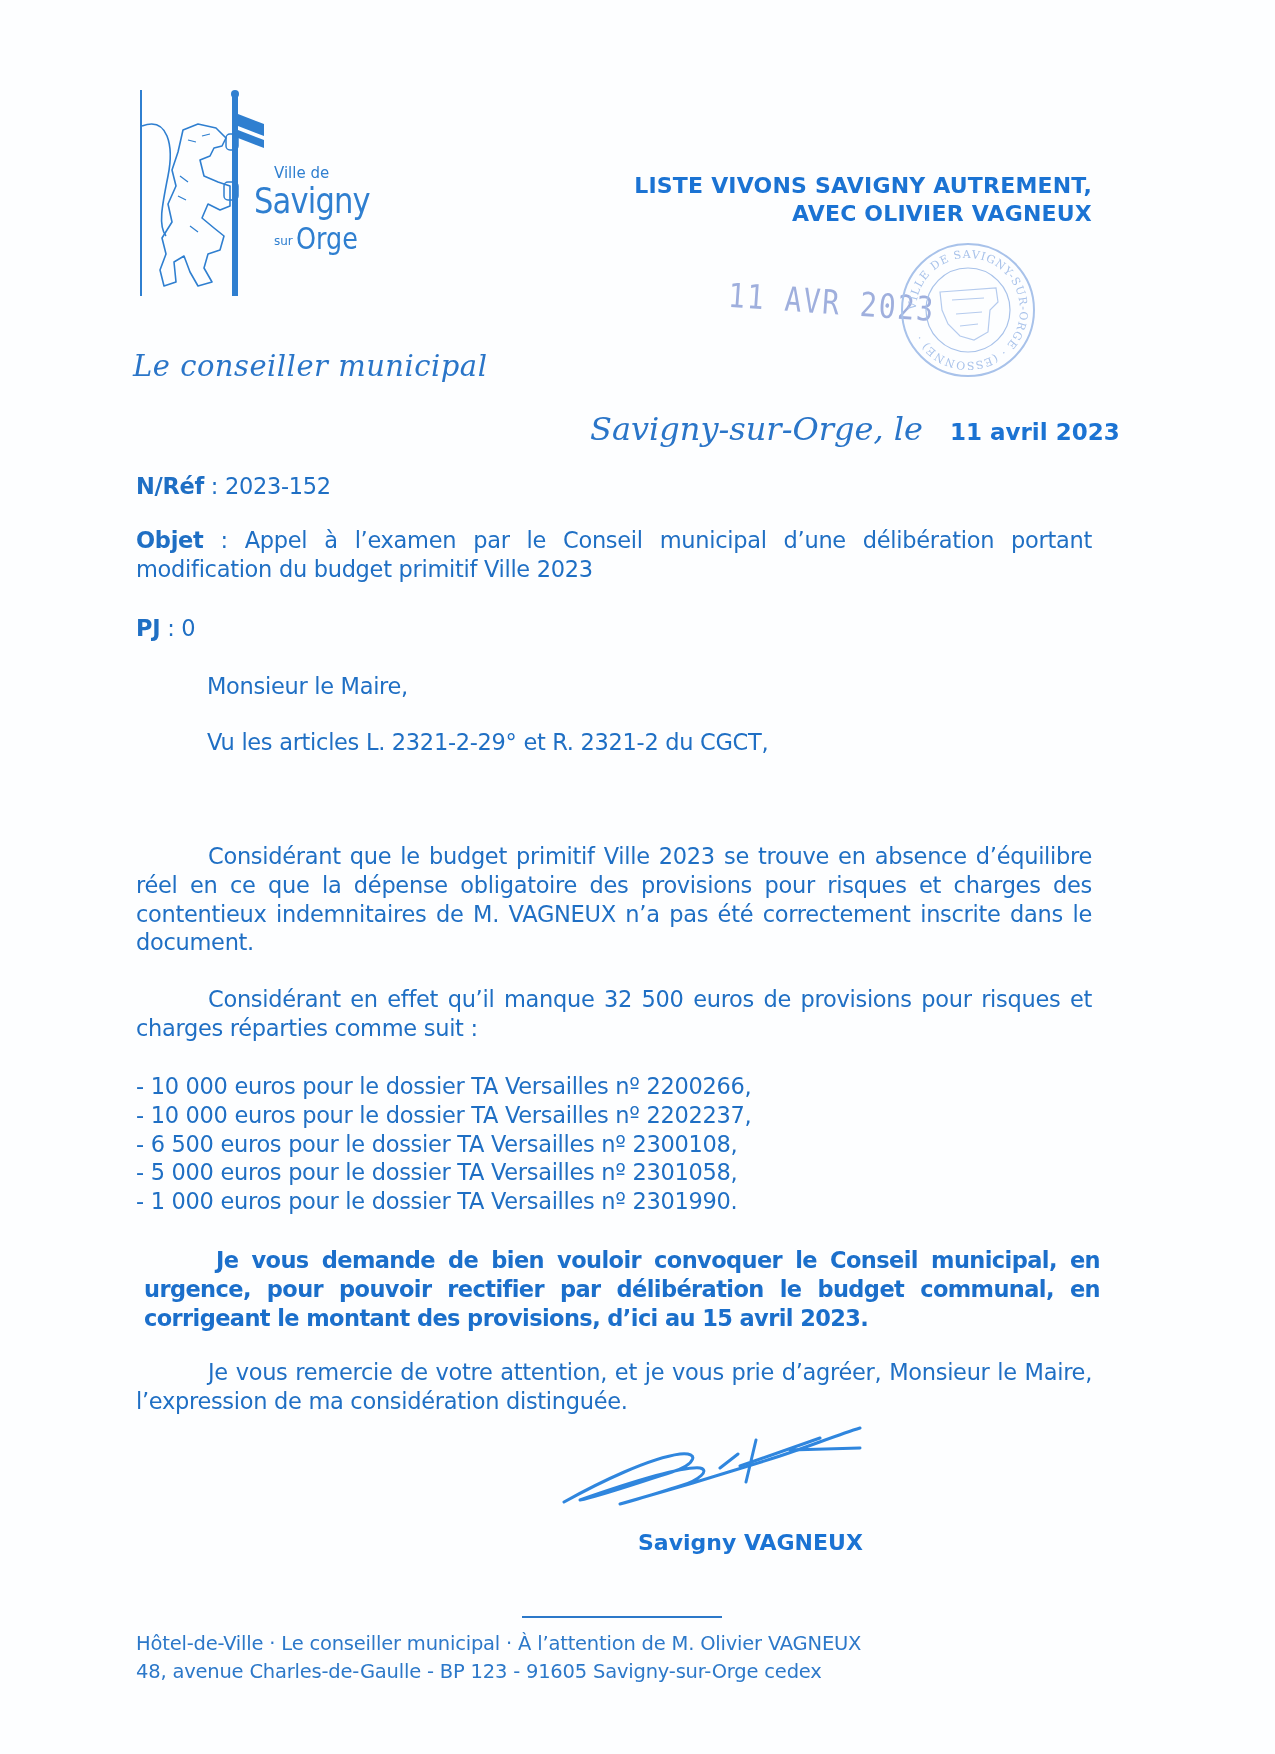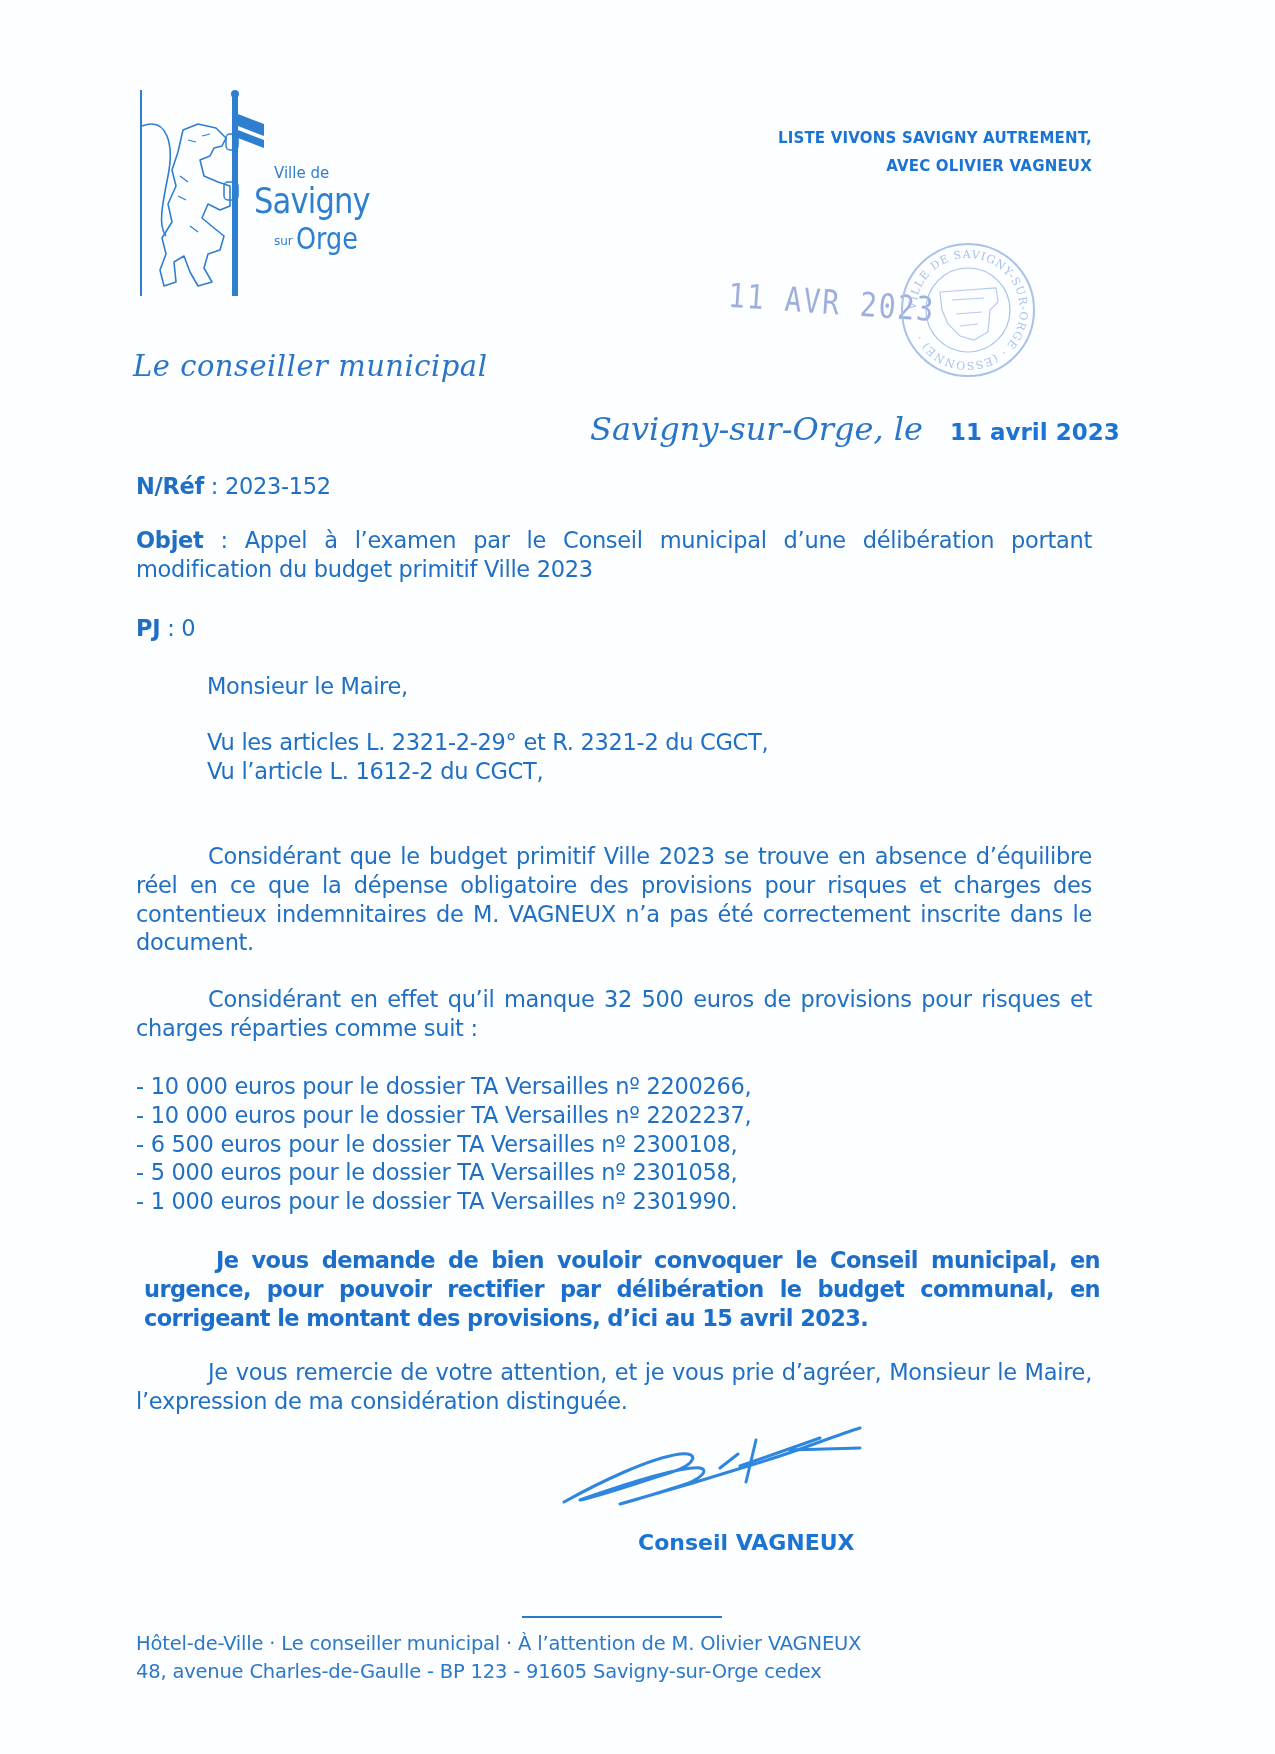--- a/index.html
+++ b/index.html
@@ -1,22 +1,22 @@
 <!DOCTYPE html>
 <html><head>
 <meta charset="utf-8">
 <style>
   html, body { margin:0; padding:0; }
   body { width:1275px; height:1754px; background:#fdfeff; position:relative; overflow:hidden;
          font-family:"DejaVu Sans", sans-serif; color:#1f6fc4; }
   .abs { position:absolute; }
   .txt { font-size:22.5px; line-height:28.8px; color:#1f6fc4; letter-spacing:-0.3px; }
   .bold { font-weight:bold; }
-  .heading { font-family:"DejaVu Sans", sans-serif; font-weight:bold; font-size:15px; color:#1b73d3;
-             text-align:right; line-height:28px; letter-spacing:0.2px; }
+  .heading { font-family:"DejaVu Sans", sans-serif; font-weight:bold; font-size:22px; color:#1b73d3;
+             text-align:right; line-height:28px; letter-spacing:0.2px;margin-top:48px; }
   .script { font-family:"DejaVu Serif", serif; font-style:italic; color:#2a75c8; }
   .justify { text-align:justify; text-align-last:left; }
   .indent { text-indent:72px; }
   .logo-text { font-family:"DejaVu Sans", sans-serif; color:#2f7fd0; }
   .stamp { font-family:"DejaVu Sans Mono", monospace; color:#8fa2d8; font-size:28px; letter-spacing:2px; transform:rotate(4deg) scaleY(1.2); opacity:.85; }
   .footer { text-align:left; font-size:19.5px; line-height:28px; color:#2c78c9; letter-spacing:-0.2px; }
 </style>
 </head>
 <body>
 
@@ -86,21 +86,20 @@
 
 <div class="abs txt" style="left:136px; top:614px; white-space:nowrap;">
   <span class="bold">PJ</span>
   <span>: 0</span>
 </div>
 
 <div class="abs txt" style="left:207px; top:672px;">Monsieur le Maire,</div>
 
 <div class="abs txt" style="left:207px; top:728px; white-space:nowrap;">
   <div>Vu les articles L. 2321-2-29° et R. 2321-2 du CGCT,</div>
-  <div>Vu l’article L. 1612-2 du CGCT,</div>
 </div>
 
 <div class="abs txt justify indent" style="left:136px; top:842px; width:956px;">Considérant que le budget primitif Ville 2023 se trouve en absence d’équilibre réel en ce que la dépense obligatoire des provisions pour risques et charges des contentieux indemnitaires de M. VAGNEUX n’a pas été correctement inscrite dans le document.</div>
 
 <div class="abs txt justify indent" style="left:136px; top:985px; width:956px;">Considérant en effet qu’il manque 32 500 euros de provisions pour risques et charges réparties comme suit :</div>
 
 <div class="abs txt" style="left:136px; top:1072px; white-space:nowrap;">
   <div>- 10 000 euros pour le dossier TA Versailles nº 2200266,</div>
   <div>- 10 000 euros pour le dossier TA Versailles nº 2202237,</div>
   <div>- 6 500 euros pour le dossier TA Versailles nº 2300108,</div>
@@ -112,20 +111,20 @@
 
 <div class="abs txt justify indent" style="left:136px; top:1358px; width:956px;">Je vous remercie de votre attention, et je vous prie d’agréer, Monsieur le Maire, l’expression de ma considération distinguée.</div>
 
 <div class="abs" style="left:560px; top:1420px; width:310px; height:90px;">
   <svg width="310" height="90" viewBox="0 0 310 90">
     <path d="M4 82 C40 62 90 38 120 34 C140 32 136 44 112 52 C80 62 40 76 20 80 C60 66 120 46 140 48 C150 50 140 60 120 66 C100 72 70 82 60 84 C110 70 170 52 220 36 C250 26 280 14 300 8" fill="none" stroke="#2f86de" stroke-width="3" stroke-linecap="round" stroke-linejoin="round"></path>
     <path d="M160 48 L178 34 M196 20 L186 62 M180 46 L260 18 M230 30 L300 28" fill="none" stroke="#2f86de" stroke-width="3" stroke-linecap="round"></path>
   </svg>
 </div>
 
-<div class="abs bold" style="left:638px; top:1530px; font-size:22px; color:#1b73d3;">Conseil VAGNEUX</div>
+<div class="abs bold" style="left:638px; top:1530px; font-size:22px; color:#1b73d3;">Savigny VAGNEUX</div>
 
 <div class="abs" style="left:522px; top:1616px; width:200px; height:2px; background:#2c78c9;"></div>
 
 <div class="abs footer" style="left:136px; top:1630px; width:1000px;">
   <div>Hôtel-de-Ville · Le conseiller municipal · À l’attention de M. Olivier VAGNEUX</div>
   <div>48, avenue Charles-de-Gaulle - BP 123 - 91605 Savigny-sur-Orge cedex</div>
 </div>
 
 </body></html>

